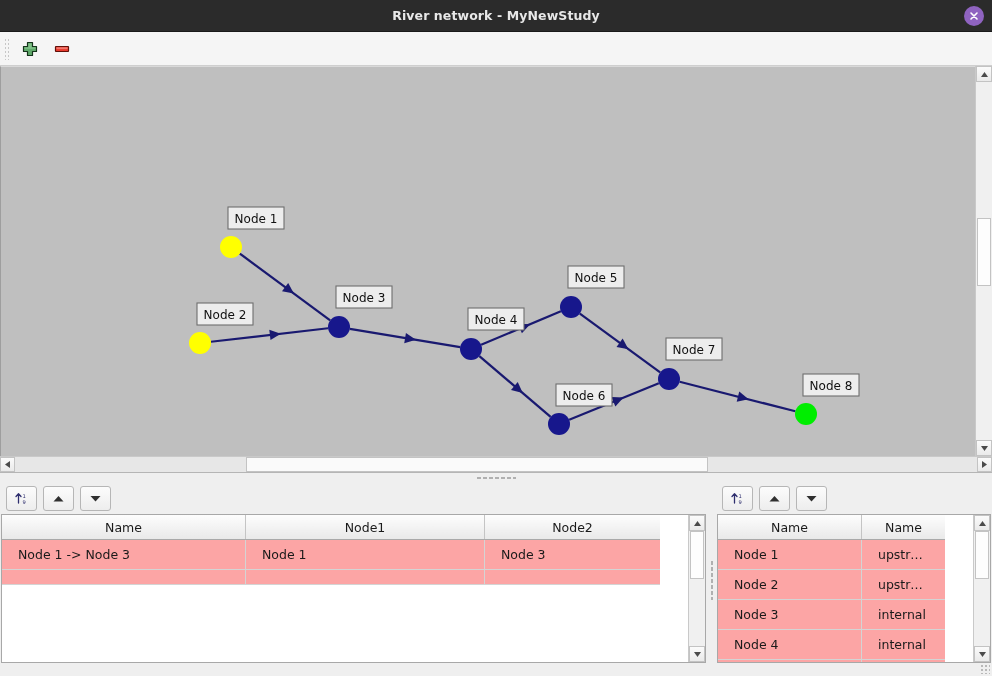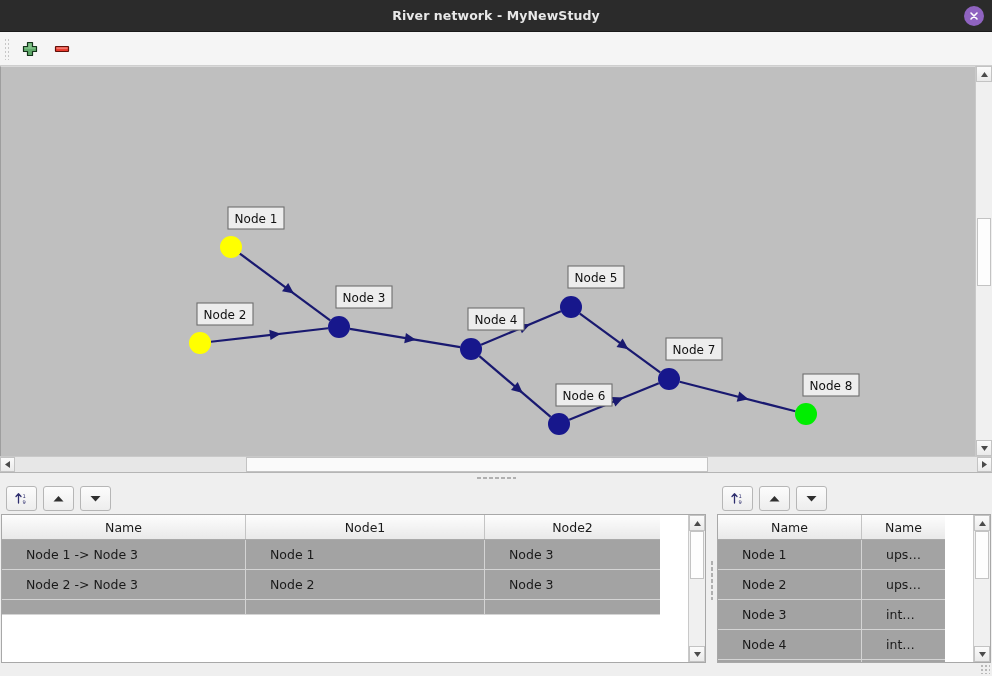--- a/index.html
+++ b/index.html
@@ -240,26 +240,26 @@
     border-bottom: 1px solid #a9a9a9;
     text-align: center;
     padding: 0 4px;
     user-select: none;
   }
   table.grid th:last-child { border-right: none; margin-left: 45px; }
   table.grid td {
     height: 29px;
     border-right: 1px solid #d4d4d4;
     border-bottom: 1px solid #d4d4d4;
-    padding: 0 24px;
+    padding: 0 16px;
     text-align: left;
     white-space: nowrap;
     overflow: hidden;
     text-overflow: ellipsis;
-    background: #a3a3a3;
+    background: #fca5a5;
   }
   table.grid td:last-child { border-right: none; }
   table.grid tr.empty-row td { height: 14px; }
 
   .pane-foot { flex: 0 0 13px; background: #efefef; }
   #corner-grip {
     position: absolute;
     right: 2px; bottom: 2px;
     width: 10px; height: 10px;
     background-image: radial-gradient(#b8b8b8 45%, transparent 46%);
@@ -417,25 +417,20 @@
                   <th style="width: 230px;">Node1</th>
                   <th style="width: auto;">Node2</th>
                 </tr>
               </thead>
             <tbody id="branch-body">
                 <tr>
                   <td>Node 1 -&gt; Node 3</td>
                   <td>Node 1</td>
                   <td>Node 3</td>
                 </tr>
-                <tr>
-                  <td>Node 2 -&gt; Node 3</td>
-                  <td>Node 2</td>
-                  <td>Node 3</td>
-                </tr>
                 <tr class="empty-row">
                   <td></td>
                   <td></td>
                   <td></td>
                 </tr>
               </tbody>
           </table>
         </div>
         <div class="vsb" style="border-left:1px solid #c9c9c9;">
           <div class="sb-arrow">

